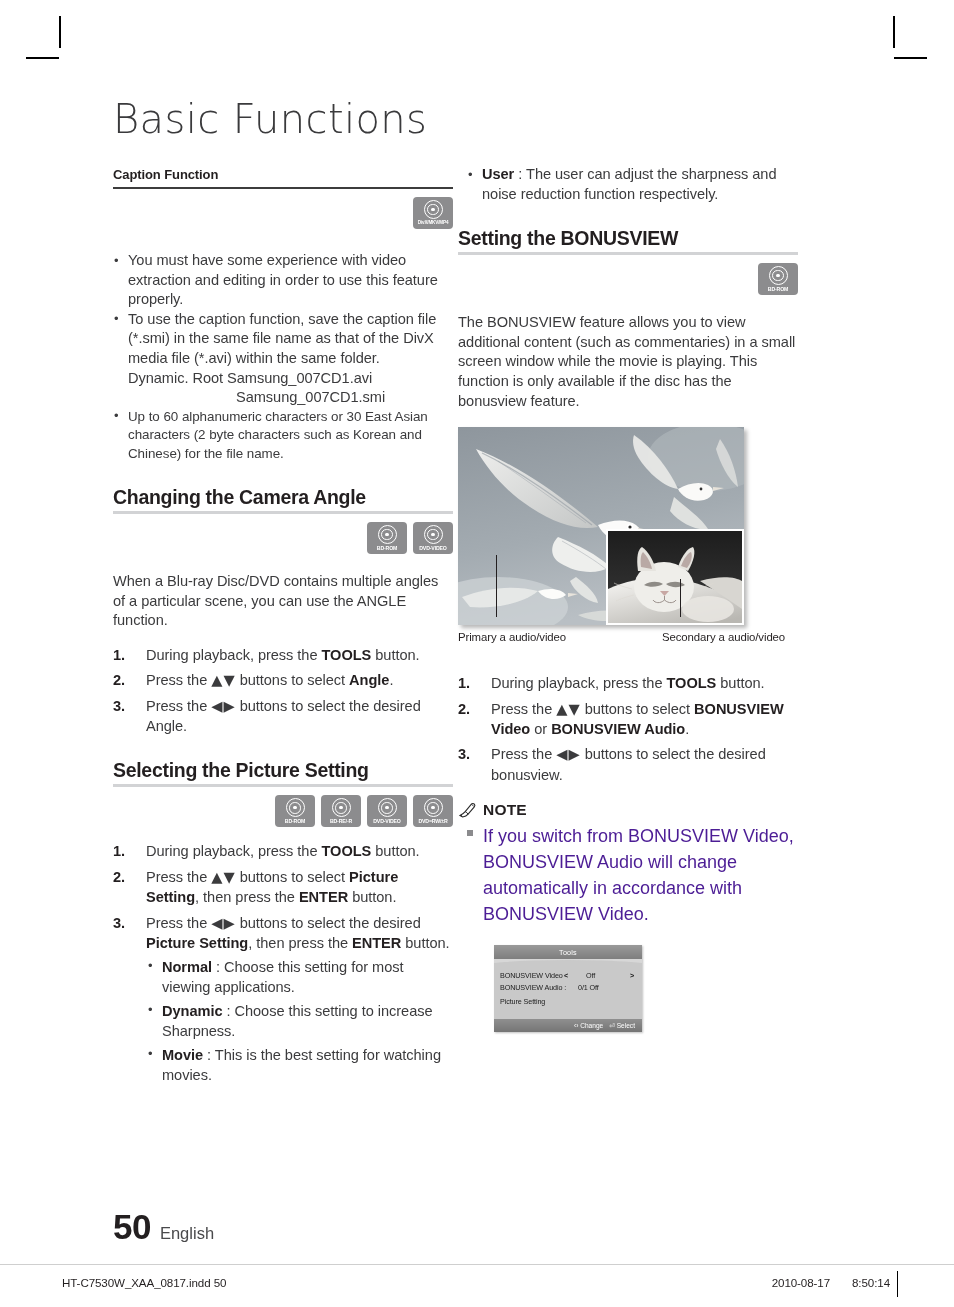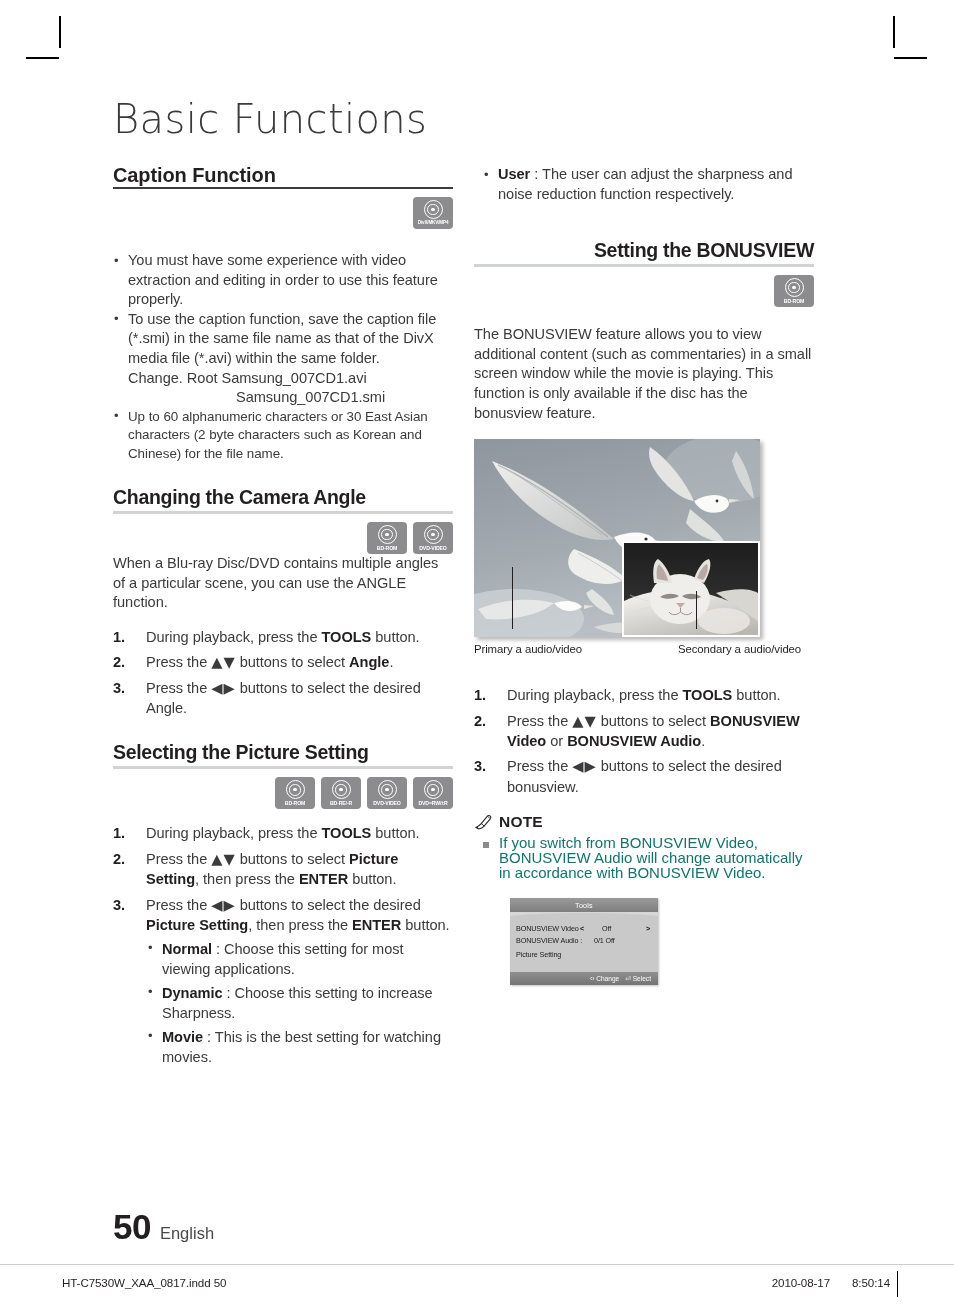--- a/index.html
+++ b/index.html
@@ -42,26 +42,26 @@
     font-stretch: condensed;
     white-space: nowrap;
   }
 
   .col {
     position: absolute;
     top: 165px;
     width: 340px;
   }
   .col-left  { left: 113px; }
-  .col-right { left: 474px; }
+  .col-right { left: 458px; }
 
   
   h2.sub-head {
     margin: 0;
-    font-size: 20px;
+    font-size: 13px;
     font-weight: bold;
     letter-spacing: -0.1px;
     color: #231f20;
     line-height: 20px;
   }
   .sub-head-rule {
     height: 2px;
     background: #3c3c3c;
     margin-top: 2px;
   }
@@ -277,23 +277,23 @@
     letter-spacing: 0.2px;
   }
   ul.note-list {
     list-style: none;
     margin: 0;
     padding: 0;
   }
   ul.note-list > li {
     position: relative;
     padding-left: 25px;
-    font-size: 15px;
-    line-height: 15px;
-    color: #0f766e;
+    font-size: 18px;
+    line-height: 26px;
+    color: #4c1d95;
   }
   ul.note-list > li::before {
     content: "";
     position: absolute;
     left: 9px;
     top: 7px;
     width: 6px;
     height: 6px;
     background: #8b8b8d;
   }
@@ -450,21 +450,21 @@
       <div class="badge divx">
         <div class="disc"></div>
         <div class="blabel">DivX/MKV/MP4</div>
       </div>
     </div>
 
     <ul class="dots" style="margin-top:22px;">
       <li>You must have some experience with video extraction and editing in order to use this feature properly.</li>
       <li>
         <span>To use the caption function, save the caption file (*.smi) in the same file name as that of the DivX media file (*.avi) within the same folder.</span>
-        <span style="display:block">Change. Root Samsung_007CD1.avi</span>
+        <span style="display:block">Dynamic. Root Samsung_007CD1.avi</span>
         <span style="display:block; padding-left:108px;">Samsung_007CD1.smi</span>
       </li>
     </ul>
     <ul class="dots small">
       <li>Up to 60 alphanumeric characters or 30 East Asian characters (2 byte characters such as Korean and Chinese) for the file name.</li>
     </ul>
 
     <h2 class="sec-head" style="margin-top:22px;">Changing the Camera Angle</h2>
     <div class="sec-head-rule"></div>
 
@@ -472,21 +472,21 @@
       <div class="badge">
         <div class="disc"></div>
         <div class="blabel">BD-ROM</div>
       </div>
       <div class="badge">
         <div class="disc"></div>
         <div class="blabel">DVD-VIDEO</div>
       </div>
     </div>
 
-    <div class="para" style="">When a Blu-ray Disc/DVD contains multiple angles of a particular scene, you can use the ANGLE function.</div>
+    <div class="para" style="margin-top:18px;">When a Blu-ray Disc/DVD contains multiple angles of a particular scene, you can use the ANGLE function.</div>
 
     <ol class="steps" style="margin-top:14px;">
       <li><span>During playback, press the </span><b>TOOLS</b><span> button.</span></li>
       <li><span>Press the </span><span class="arrows">▲▼</span><span> buttons to select </span><b>Angle</b><span>.</span></li>
       <li><span>Press the </span><span class="arrows">◀▶</span><span> buttons to select the desired Angle.</span></li>
     </ol>
 
     <h2 class="sec-head" style="margin-top:22px;">Selecting the Picture Setting</h2>
     <div class="sec-head-rule"></div>
 
@@ -523,21 +523,21 @@
       </li>
     </ol>
   </div>
 
   <div class="col col-right">
 
     <ul class="dots" style="padding-left:9px;">
       <li><b>User</b><span> : The user can adjust the sharpness and noise reduction function respectively.</span></li>
     </ul>
 
-    <h2 class="sec-head" style="margin-top:34px;text-align:right;">Setting the BONUSVIEW</h2>
+    <h2 class="sec-head" style="margin-top:22px;">Setting the BONUSVIEW</h2>
     <div class="sec-head-rule"></div>
 
     <div class="badge-row">
       <div class="badge">
         <div class="disc"></div>
         <div class="blabel">BD-ROM</div>
       </div>
     </div>
 
     <div class="para" style="margin-top:18px;">The BONUSVIEW feature allows you to view additional content (such as commentaries) in a small screen window while the movie is playing. This function is only available if the disc has the bonusview feature.</div>

